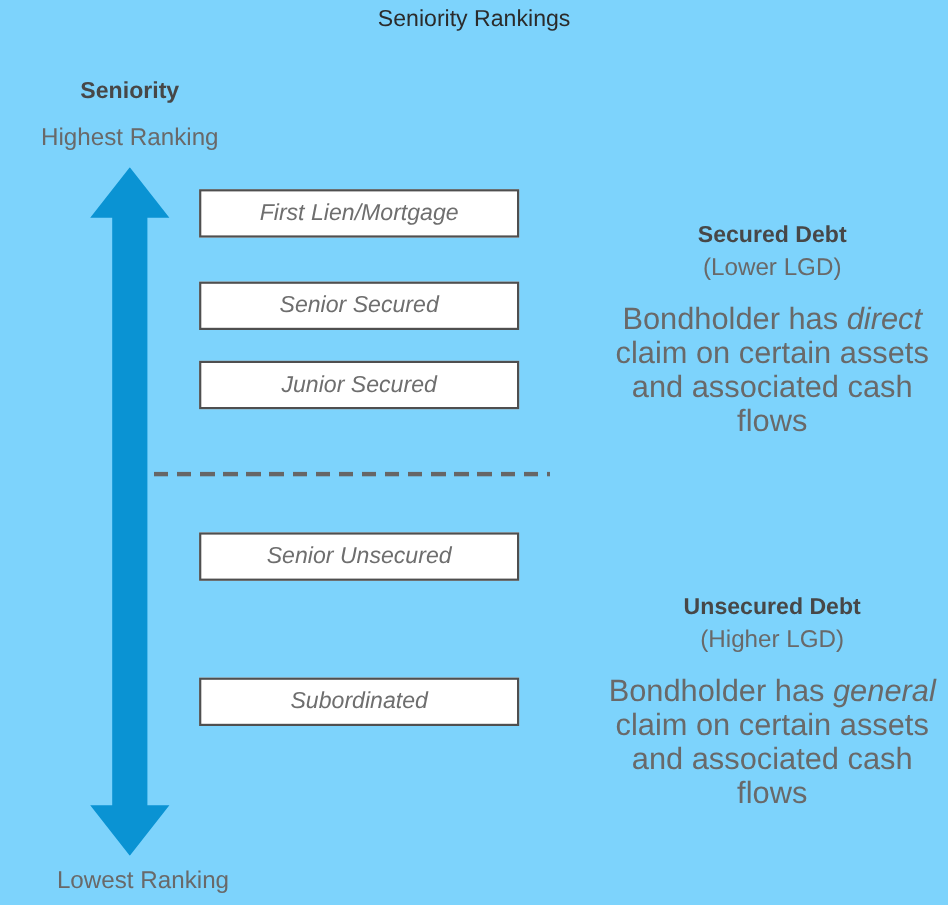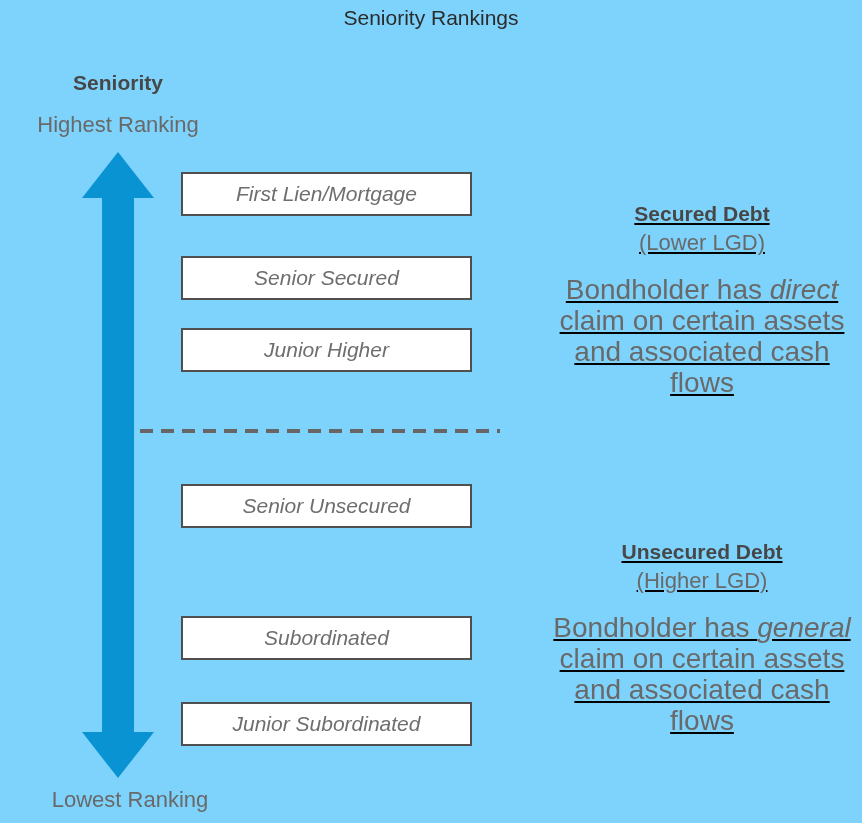--- a/index.html
+++ b/index.html
@@ -49,21 +49,20 @@
   .box-1{top:172px;} .box-2{top:256px;} .box-3{top:328px;}
   .box-4{top:484px;} .box-5{top:546px;} .box-6{top:600px;margin-top:16px;} .box-7{top:702px;}
   .divider{
     top:429px;left:140px;width:360px;height:3.5px;
     background:repeating-linear-gradient(90deg,
       var(--divider,#666666) 0 13px, transparent 13px 21px);
   }
   .annotation{
     left:552px;width:300px;
     text-align:center;
-    text-decoration:underline;
   }
   .annot-secured{top:200px;}
   .annot-unsecured{top:538px;}
   .annotation .heading{
     font-size:21px;font-weight:bold;color:var(--heading_text,#474747);
     line-height:28px;
   }
   .annotation .subheading{
     font-size:22px;color:var(--body_text,#696969);
     line-height:30px;
@@ -89,33 +88,30 @@
     <polygon fill="currentColor" points="38,0 74,46 54,46 54,580 74,580 38,626 2,580 22,580 22,46 2,46"></polygon>
   </svg>
 
   <div class="abs rank-box box-1">
     <span>First Lien/Mortgage</span>
   </div>
   <div class="abs rank-box box-2">
     <span>Senior Secured</span>
   </div>
   <div class="abs rank-box box-3">
-    <span>Junior Higher</span>
+    <span>Junior Secured</span>
   </div>
 
   <div class="abs divider"></div>
 
   <div class="abs rank-box box-4">
     <span>Senior Unsecured</span>
   </div>
   <div class="abs rank-box box-6">
     <span>Subordinated</span>
-  </div>
-  <div class="abs rank-box box-7">
-    <span>Junior Subordinated</span>
   </div>
 
   <div class="abs annotation annot-secured">
     <div class="heading">Secured Debt</div>
     <div class="subheading">(Lower LGD)</div>
     <div class="body"><span>Bondholder has </span><i>direct</i><span> claim on certain assets and associated cash flows</span></div>
   </div>
 
   <div class="abs annotation annot-unsecured">
     <div class="heading">Unsecured Debt</div>

